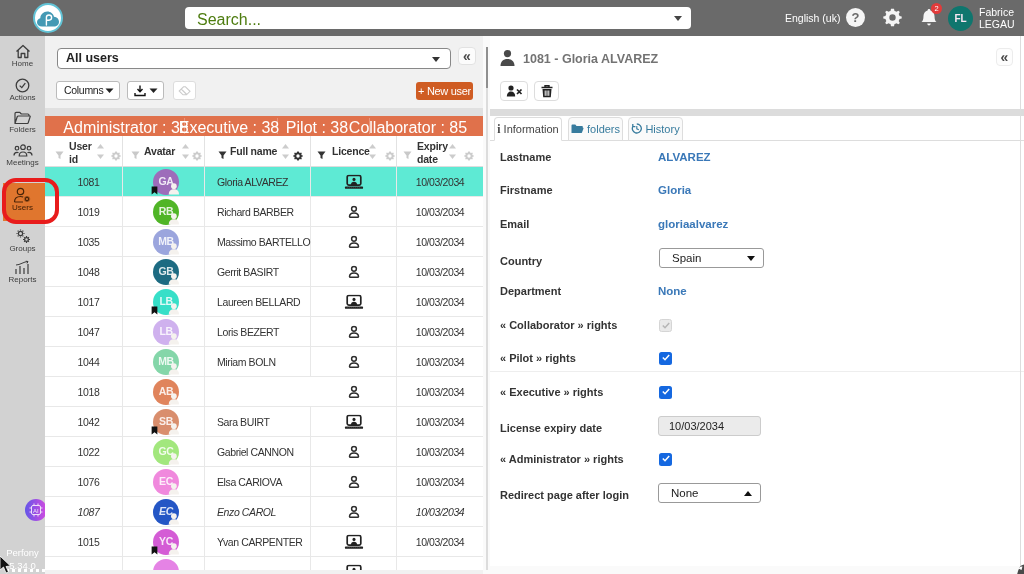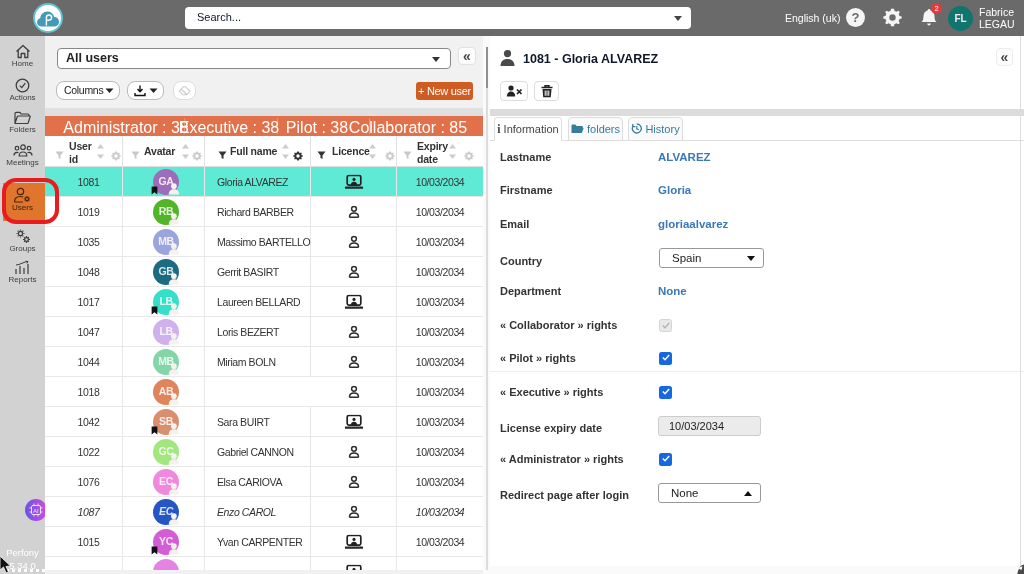--- a/index.html
+++ b/index.html
@@ -5,21 +5,21 @@
 * { margin:0; padding:0; box-sizing:border-box; }
 html,body { width:1024px; height:574px; overflow:hidden; }
 body { font-family:"Liberation Sans", sans-serif; }
 #root { position:relative; width:1024px; height:574px; background:#e9e9e9; overflow:hidden; }
 .abs { position:absolute; }
 
 
 #topbar { position:absolute; left:0; top:0; width:1024px; height:36px; background:#6a6a6a; }
 #logo { position:absolute; left:33px; top:3px; width:30px; height:30px; border-radius:50%; background:#fff; border:2px solid #62c3d6; display:flex; align-items:center; justify-content:center; }
 #searchbox { position:absolute; left:185px; top:7px; width:506px; height:22px; background:#fff; border-radius:4px; }
-#searchbox .ph { position:absolute; left:12px; top:4px; font-size:11px; color:#0f172a; }
+#searchbox .ph { position:absolute; left:12px; top:4px; font-size:16px; color:#4d7c0f; }
 #searchbox .car { position:absolute; right:9px; top:9px; width:0; height:0; border-left:4px solid transparent; border-right:4px solid transparent; border-top:5px solid #444; }
 .tb-txt { color:#fff; font-size:11.5px; }
 #lang { position:absolute; left:785px; top:12px; font-size:10.5px; }
 #helpc { position:absolute; left:846px; top:8px; width:19px; height:19px; border-radius:50%; background:#f5f5f5; color:#6a6a6a; font-weight:bold; font-size:13px; text-align:center; line-height:19px; }
 #gear-top { position:absolute; left:883px; top:8px; }
 #bell-top { position:absolute; left:920px; top:8px; }
 #badge { position:absolute; left:931px; top:3px; width:11px; height:11px; background:#e23b3b; border-radius:50%; color:#fff; font-size:7.5px; text-align:center; line-height:11px; }
 #avatar-top { position:absolute; left:948px; top:6px; width:25px; height:25px; border-radius:50%; background:#0f766e; color:#f8e7f4; font-size:10px; font-weight:bold; text-align:center; line-height:25px; }
 #uname { position:absolute; left:979px; top:6px; line-height:12px; font-size:10.5px; }
 
@@ -33,21 +33,21 @@
 #ai-circle { position:absolute; left:25px; top:463px; width:22px; height:22px; border-radius:50%; background:linear-gradient(90deg,#6456e8,#d44ae0); }
 #pf-name { position:absolute; left:0; top:511px; width:45px; text-align:center; color:#fff; font-size:9.5px; }
 #pf-ver { position:absolute; left:0; top:524px; width:45px; text-align:center; color:#fff; font-size:9.5px; }
 #sb-dots { position:absolute; left:6px; top:533px; width:39px; border-bottom:3px dotted #fff; }
 
 
 #lpanel { position:absolute; left:45px; top:36px; width:438px; height:538px; background:#f1f1f1; }
 #allusers { position:absolute; left:12px; top:12px; width:394px; height:21px; background:#fff; border:1px solid #888; border-radius:4px; font-size:12.5px; font-weight:bold; color:#222; line-height:19px; padding-left:8px; }
 #allusers .car { position:absolute; right:10px; top:8px; width:0; height:0; border-left:4.5px solid transparent; border-right:4.5px solid transparent; border-top:5px solid #333; }
 #lcollapse { position:absolute; left:413px; top:11px; width:18px; height:18px; background:#fcfcfc; border:1px solid #e2e2e2; border-radius:4px; color:#4a4a4a; font-size:14px; font-weight:bold; text-align:center; line-height:16px; }
-.btn { position:absolute; background:#fff; border:1px solid #bbb; border-radius:8px; height:19px; }
+.btn { position:absolute; background:#fff; border:1px solid #bbb; border-radius:3px; height:19px; }
 #btn-col { left:11px; top:45px; width:64px; font-size:10.5px; color:#222; line-height:17px; padding-left:7px; letter-spacing:-0.3px; }
 #btn-dl { left:82px; top:45px; width:37px; }
 #btn-er { left:128px; top:45px; width:23px; border-color:#ddd; }
 #btn-new { position:absolute; left:371px; top:46px; width:57px; height:18px; background:#cf5c23; border-radius:3px; color:#fff; font-size:11px; text-align:center; line-height:18px; letter-spacing:-0.3px; }
 #gstrip-l { position:absolute; left:0; top:72px; width:438px; height:8px; background:#e0e0e0; }
 #obar { position:absolute; left:0; top:80px; width:438px; height:28px; background:#e0714b; color:#fff; font-size:16px; }
 #obar span { position:absolute; top:3px; white-space:nowrap; }
 #obar .sep { position:absolute; top:2px; height:16px; border-left:1px solid rgba(255,255,255,.25); }
 
 
@@ -67,21 +67,21 @@
 .badge-w { position:absolute; left:15px; top:13px; width:11px; height:13px; }
 .bkm { position:absolute; left:-2px; top:17px; }
 .lic-ic { position:absolute; left:50%; top:50%; transform:translate(-50%,-50%); }
 #hgut { position:absolute; left:0; top:534px; width:438px; height:4px; background:#f1f1f1; }
 
 
 #vgap { position:absolute; left:483px; top:36px; width:7px; height:538px; background:#fafafa; }
 
 
 #rpanel { position:absolute; left:490px; top:36px; width:534px; height:538px; background:#fff; }
-#rp-title { position:absolute; left:33px; top:16px; font-size:12.5px; font-weight:bold; color:#0f172a; }
+#rp-title { position:absolute; left:33px; top:16px; font-size:12.5px; font-weight:bold; color:#737373; }
 #rcollapse { position:absolute; left:506px; top:12px; width:17px; height:18px; background:#fdfdfd; border:1px solid #ececec; border-radius:4px; color:#4a4a4a; font-size:14px; font-weight:bold; text-align:center; line-height:16px; }
 .rbtn { position:absolute; top:45px; height:20px; background:#fff; border:1px solid #ddd; border-radius:4px; }
 #gstrip-r { position:absolute; left:0; top:73px; width:534px; height:7px; background:#dcdcdc; }
 #tabbar { position:absolute; left:0; top:80px; width:534px; height:25px; border-bottom:1px solid #ddd; }
 .tab { position:absolute; top:1px; height:24px; font-size:11.5px; border:1px solid #ddd; border-radius:4px 4px 0 0; line-height:22px; text-align:center; white-space:nowrap; }
 #tab1 { left:4px; width:68px; background:#fff; border-bottom:1px solid #fff; color:#444; }
 #tab2 { left:78px; width:55px; background:#fafafa; color:#377b9d; }
 #tab3 { left:138px; width:55px; background:#fafafa; color:#377b9d; }
 .frow { position:absolute; left:0; width:534px; }
 .flbl { position:absolute; left:10px; top:0; font-size:11px; font-weight:bold; color:#333; }

